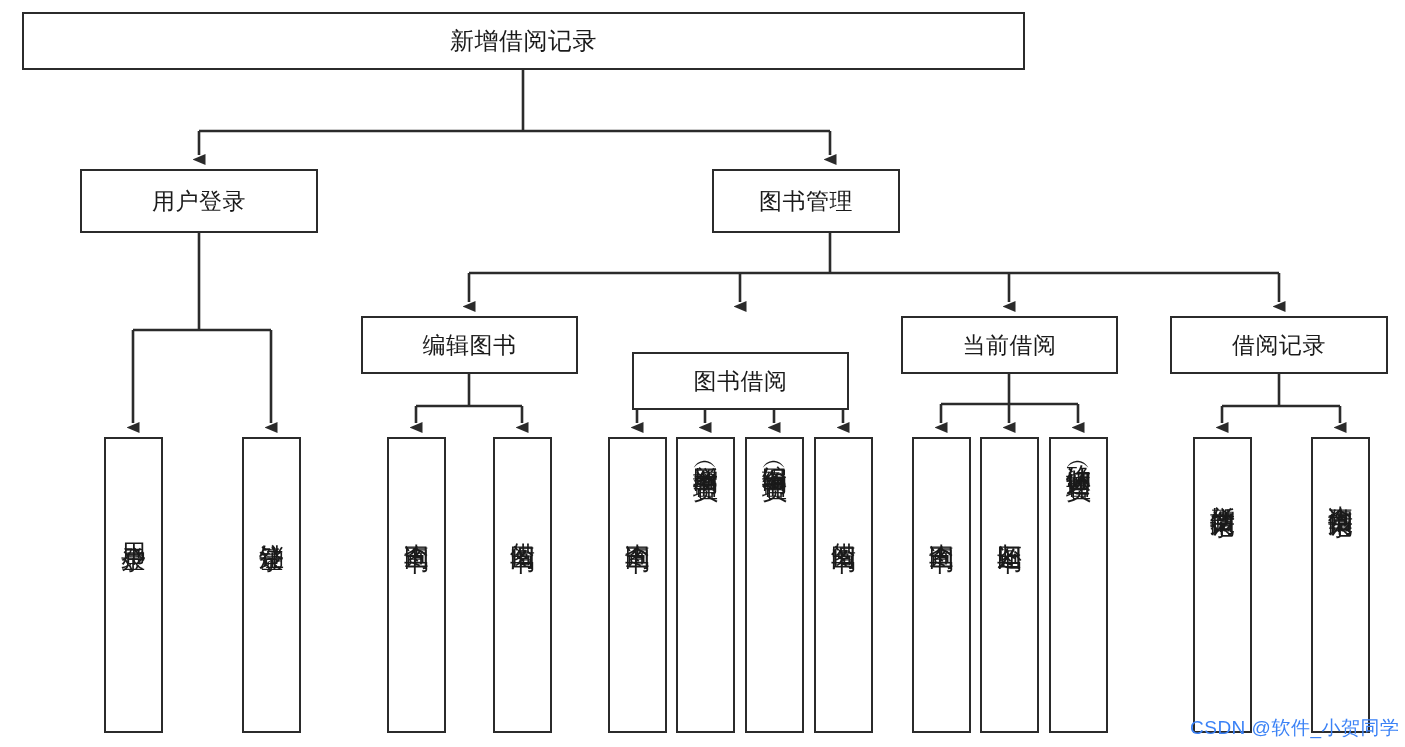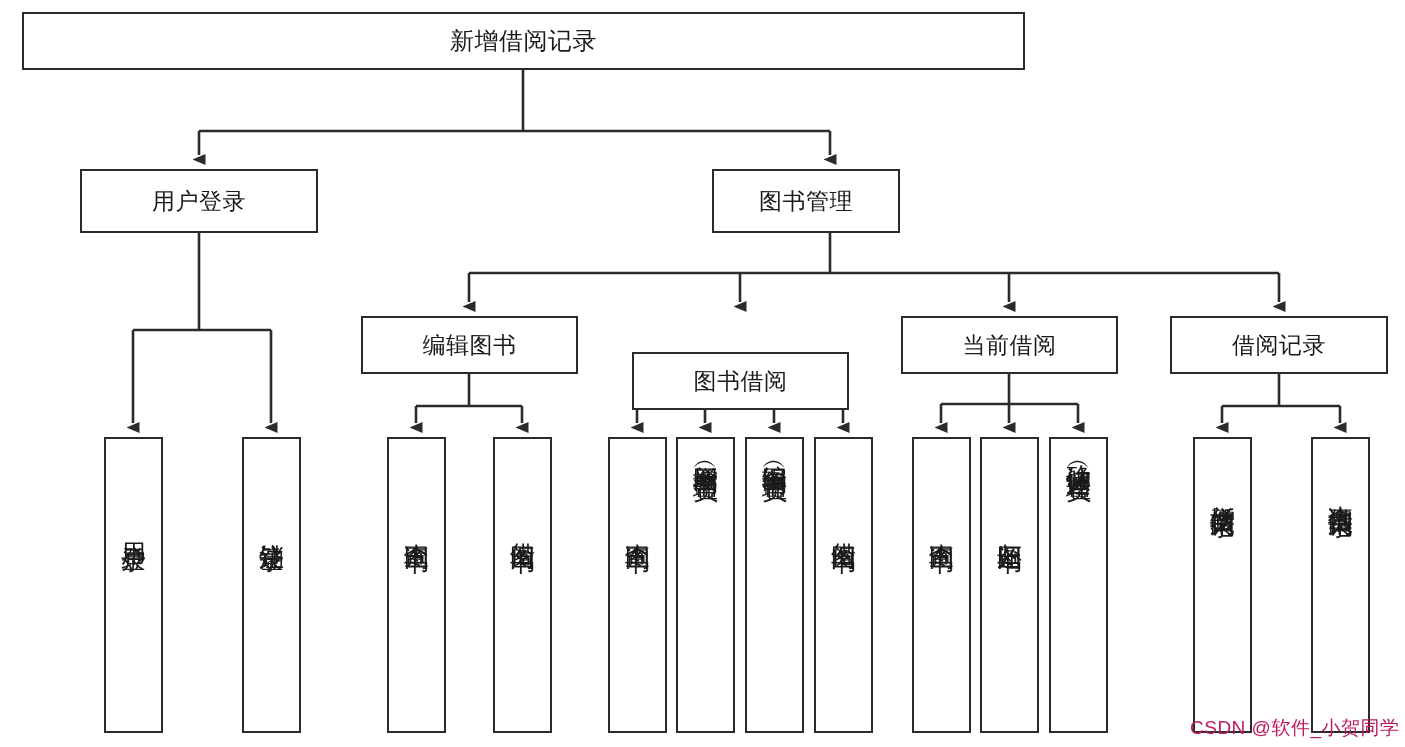--- a/index.html
+++ b/index.html
@@ -59,21 +59,21 @@
     line-height: 1.0;
     letter-spacing: 2px;
     white-space: nowrap;
   }
   .node.vert.mid .label {
     margin-top: 78px;
   }
   .watermark {
     position: absolute;
     font-size: 19px;
-    color: #be185d;
+    color: #3b82f6;
     white-space: nowrap;
     letter-spacing: 0.5px;
   }
 </style>
 </head>
 <body>
 
 <div id="canvas">
 
   <svg id="edges" viewBox="0 0 1405 747">

